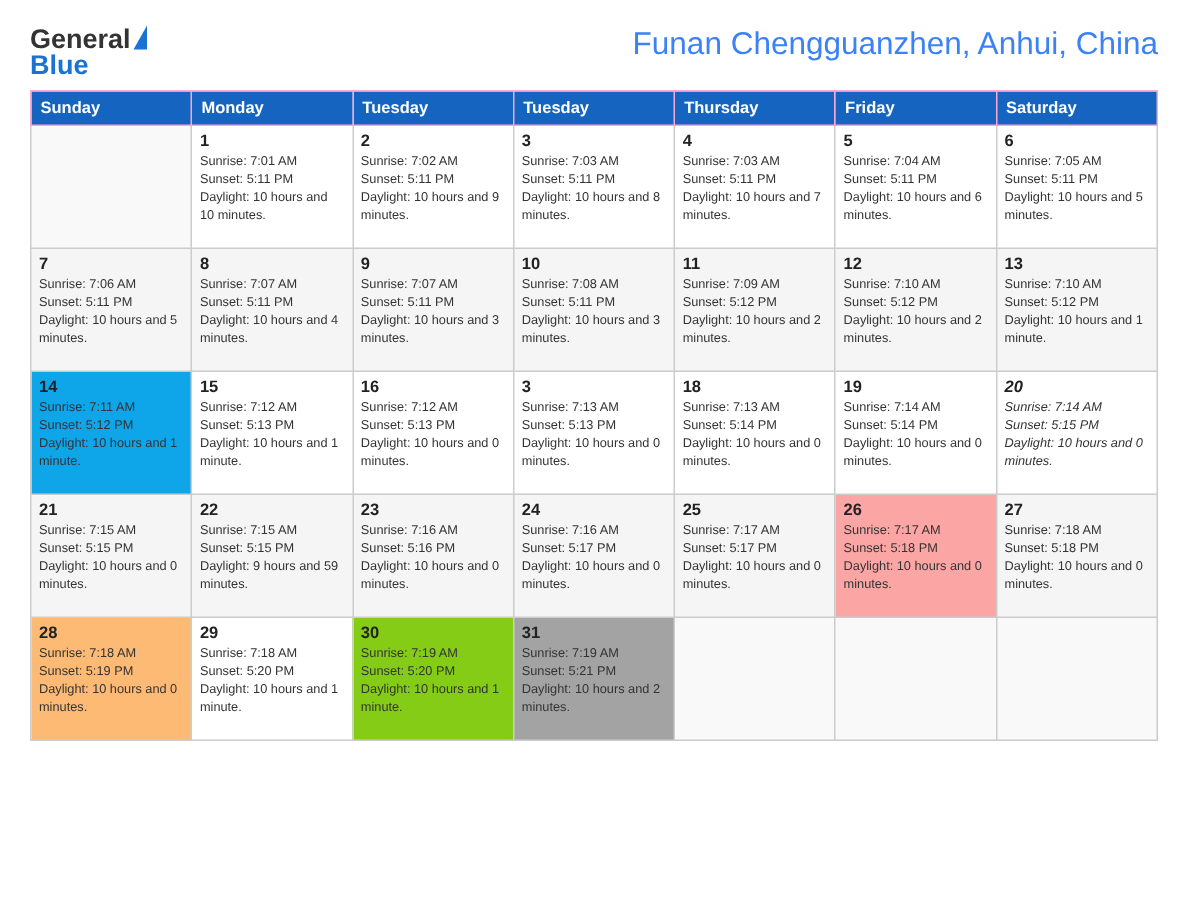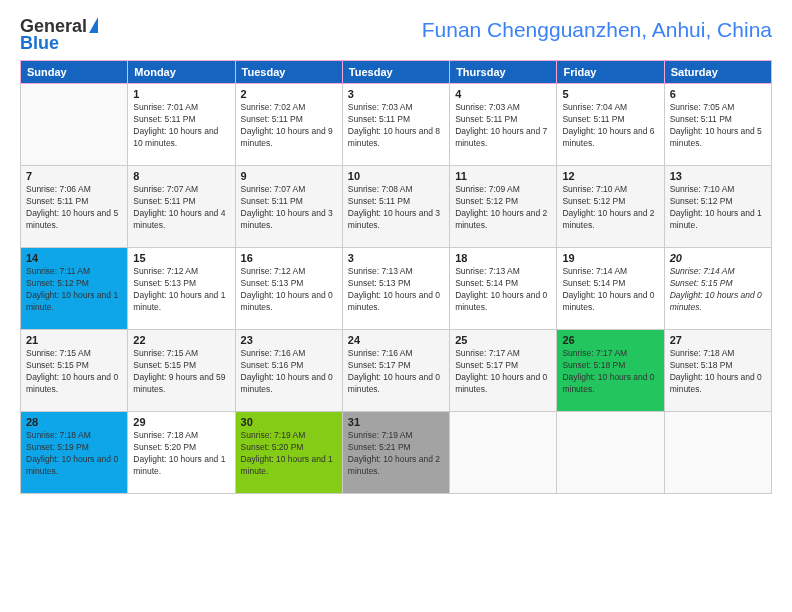--- a/index.html
+++ b/index.html
@@ -260,35 +260,35 @@
             <div class="day-info" style="white-space: pre-line;">Sunrise: 7:16 AM
 Sunset: 5:17 PM
 Daylight: 10 hours and 0 minutes.</div>
           </td>
           <td style="background: rgb(245, 245, 245);">
             <div class="day-number">25</div>
             <div class="day-info" style="white-space: pre-line;">Sunrise: 7:17 AM
 Sunset: 5:17 PM
 Daylight: 10 hours and 0 minutes.</div>
           </td>
-          <td style="background: #22c55e;">
+          <td style="background: #fca5a5;">
             <div class="day-number">26</div>
             <div class="day-info" style="white-space: pre-line;">Sunrise: 7:17 AM
 Sunset: 5:18 PM
 Daylight: 10 hours and 0 minutes.</div>
           </td>
           <td style="background: rgb(245, 245, 245);">
             <div class="day-number">27</div>
             <div class="day-info" style="white-space: pre-line;">Sunrise: 7:18 AM
 Sunset: 5:18 PM
 Daylight: 10 hours and 0 minutes.</div>
           </td>
         </tr>
         <tr>
-          <td style="background: #0ea5e9;">
+          <td style="background: #fdba74;">
             <div class="day-number">28</div>
             <div class="day-info" style="white-space: pre-line;">Sunrise: 7:18 AM
 Sunset: 5:19 PM
 Daylight: 10 hours and 0 minutes.</div>
           </td>
           <td style="background: rgb(255, 255, 255);">
             <div class="day-number">29</div>
             <div class="day-info" style="white-space: pre-line;">Sunrise: 7:18 AM
 Sunset: 5:20 PM
 Daylight: 10 hours and 1 minute.</div>

